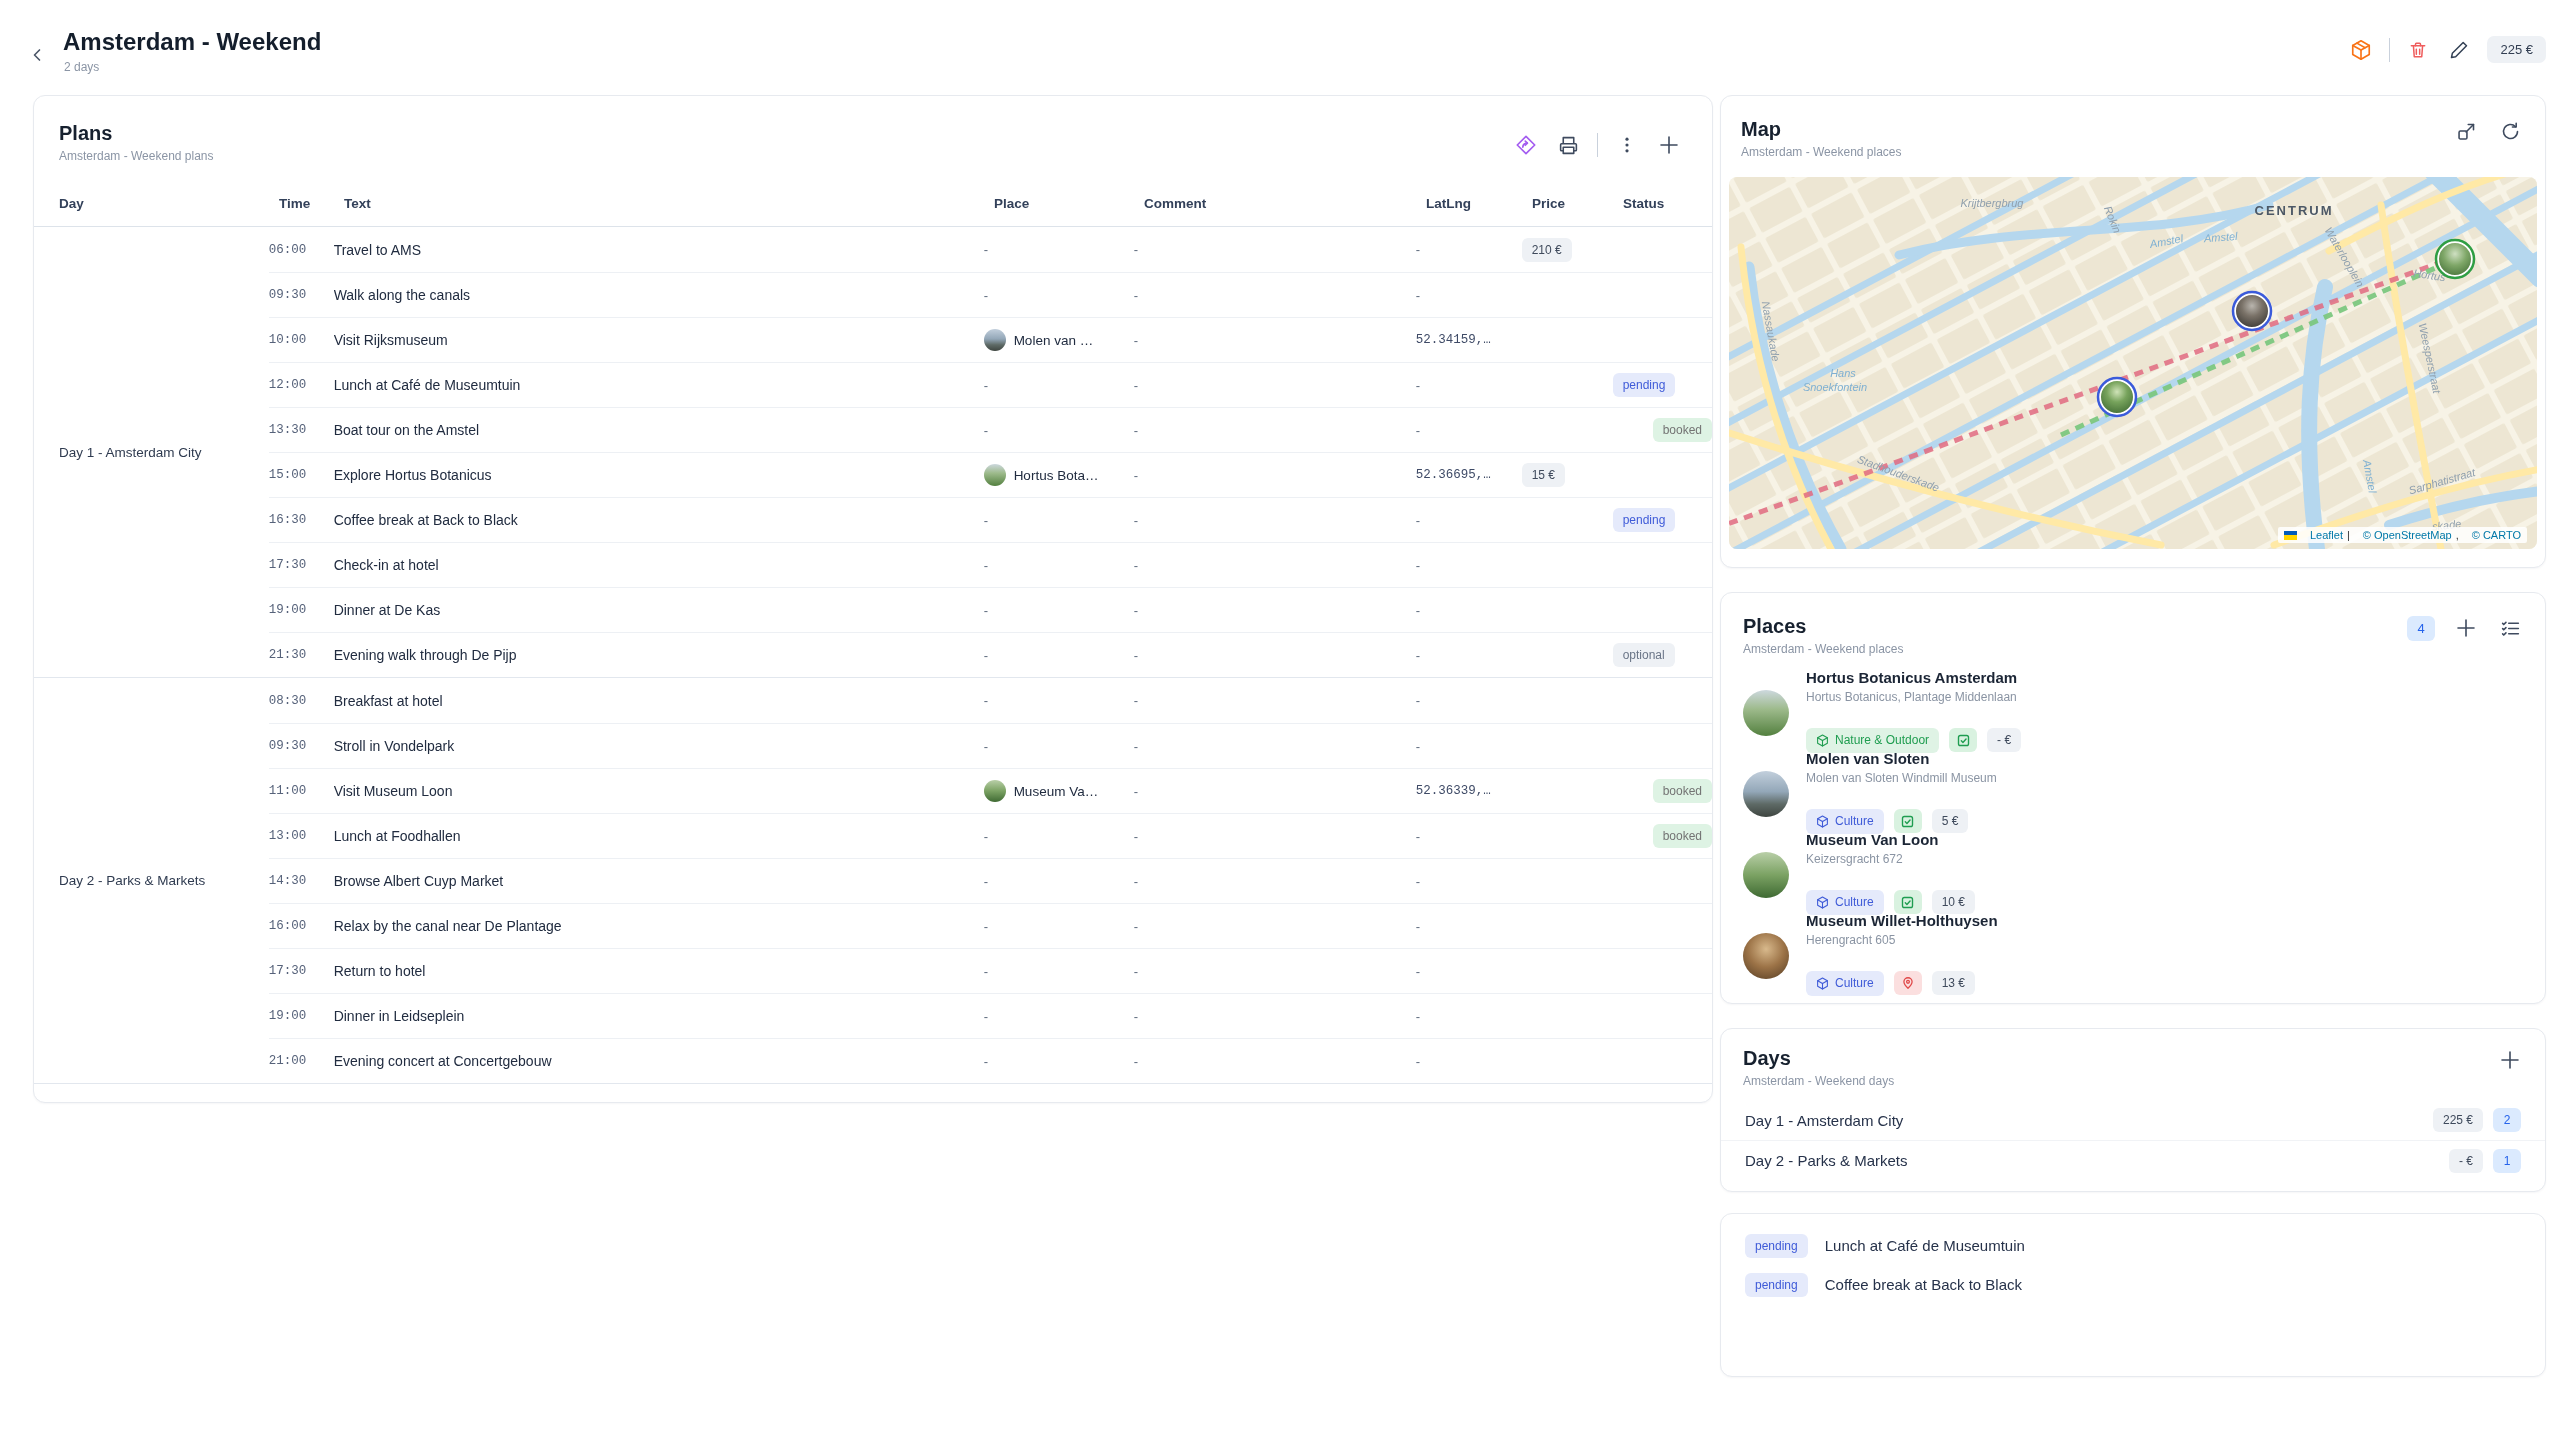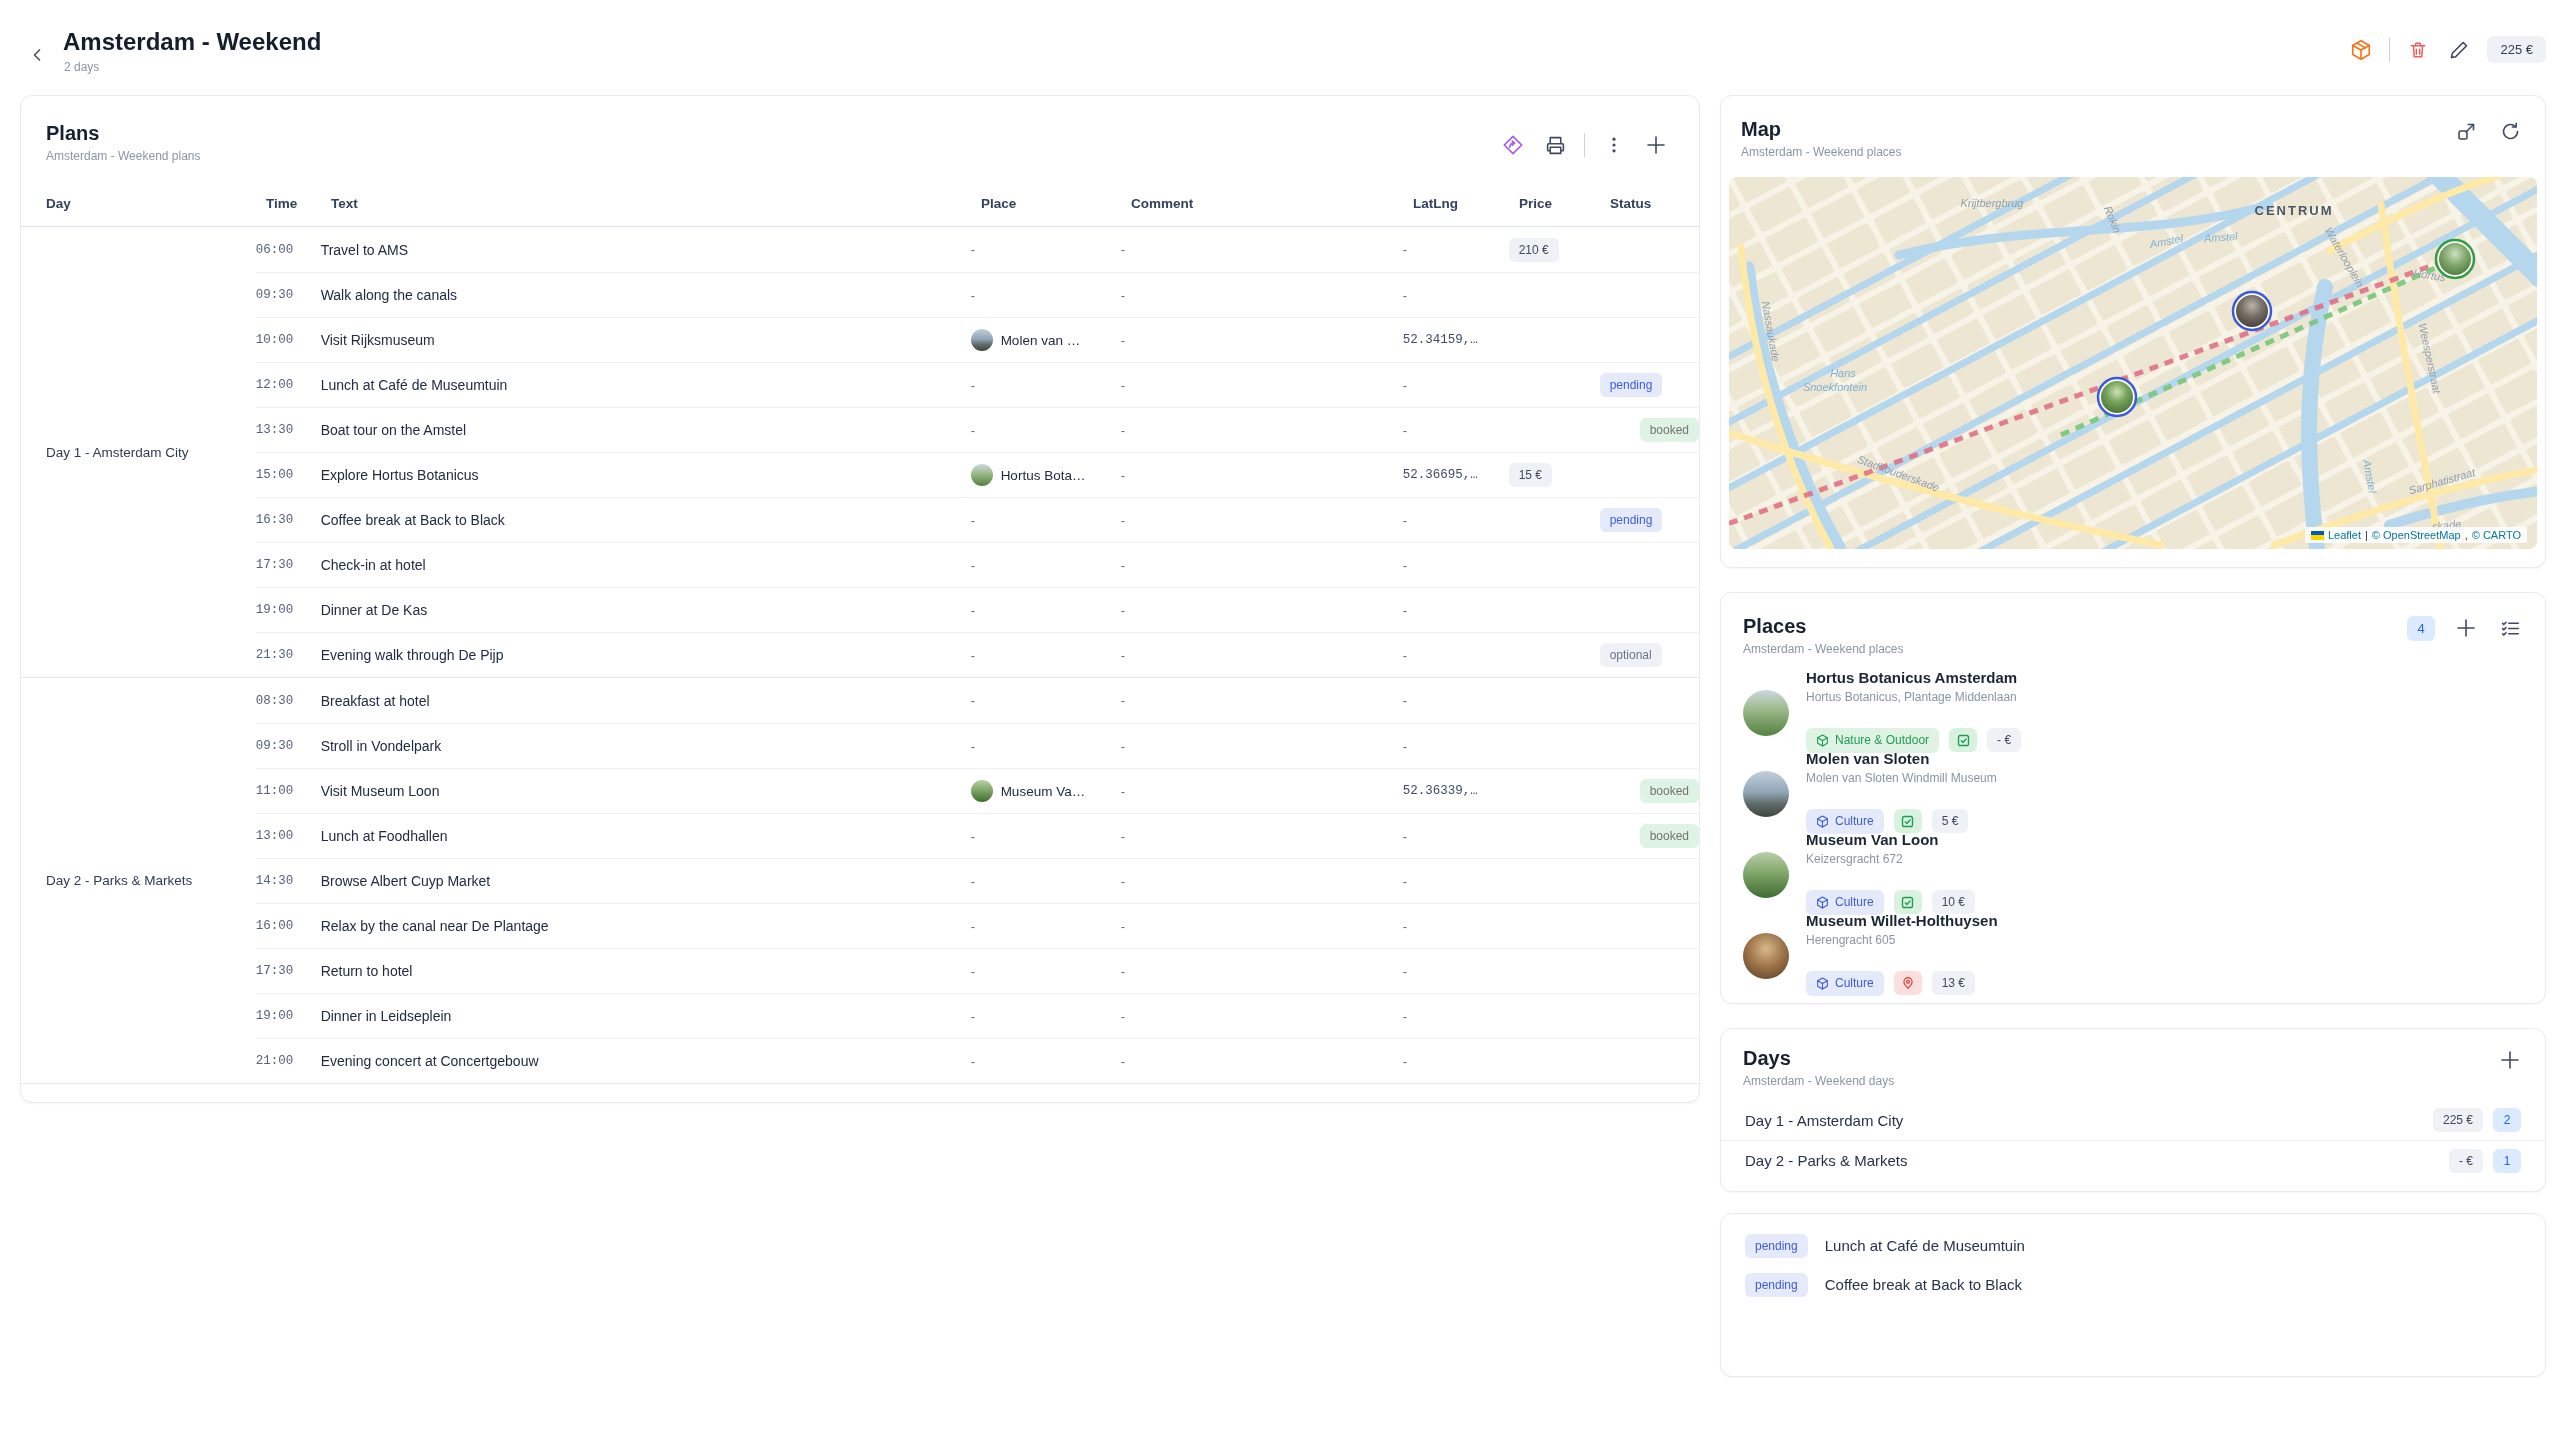--- a/index.html
+++ b/index.html
@@ -14,21 +14,21 @@
   .trip-title { position:absolute; left:63px; top:28px; font-size:24px; font-weight:600; color:#141e2c; }
   .trip-sub { position:absolute; left:64px; top:60px; font-size:12px; color:#8b95a5; }
   .header-actions { position:absolute; right:14px; top:36px; display:flex; align-items:center; gap:15px; }
   .hicon { width:26px; height:26px; display:flex; align-items:center; justify-content:center; }
   .vdiv { width:1px; height:24px; background:#c9d1dc; }
   .total-badge { background:#eef1f5; color:#323e52; font-size:13px; padding:6px 13px; border-radius:7px; }
 
   
   .card { position:absolute; background:#fff; border:1px solid #e7eaef; border-radius:12px;
     box-shadow:0 1px 2px rgba(16,24,40,.04); }
-  #plans-card    { left:20px;   top:95px;   width:1680px; height:1008px; }
+  #plans-card    { left:33px;   top:95px;   width:1680px; height:1008px; }
   #map-card      { left:1720px; top:95px;   width:826px;  height:473px; }
   #places-card   { left:1720px; top:592px;  width:826px;  height:412px; }
   #days-card     { left:1720px; top:1028px; width:826px;  height:164px; }
   #watchlist-card{ left:1720px; top:1213px; width:826px;  height:164px; }
 
   .sec-head { display:flex; justify-content:space-between; align-items:flex-start; }
   .sec-title { font-size:20px; font-weight:700; color:#17212f; }
   .sec-sub { font-size:12px; color:#8b95a5; margin-top:4px; }
   .sec-icons { display:flex; align-items:center; gap:18px; color:#3e4a5e; }
   .iconbtn { width:26px; height:26px; display:flex; align-items:center; justify-content:center; color:#3e4a5e; }
@@ -66,21 +66,21 @@
   .av-willet   { background:radial-gradient(circle at 50% 35%,#d8b98c 0%,#9c7347 48%,#523a22 100%); }
 
   
   #map-card .sec-head { padding:22px 22px 0 20px; }
   .map-wrap { position:relative; margin:18px 8px 0 8px; height:372px; border-radius:8px; overflow:hidden; }
   .ml-street  { fill:#90a0ae; font-size:11px; font-style:italic; text-anchor:middle; }
   .ml-water   { fill:#7fb0d2; font-size:11px; font-style:italic; text-anchor:middle; }
   .ml-district{ fill:#4c5866; font-size:13px; font-weight:700; letter-spacing:2px; text-anchor:middle; }
   .map-attribution { position:absolute; right:10px; bottom:6px; background:rgba(255,255,255,.85);
     font-size:11px; color:#333; padding:2px 6px; display:flex; align-items:center; gap:4px; border-radius:2px; }
-  .map-attribution .lnk { color:#0078a8; }
+  .map-attribution .lnk { color:#0078a8;margin-left:9px; }
   .ua-flag { display:inline-block; width:13px; height:9px; background:linear-gradient(180deg,#005bbb 50%,#ffd500 50%); }
 
   
   #places-card .sec-head { padding:22px 22px 0 22px; }
   .places-list { margin-top:14px; }
   .place-item { display:flex; gap:17px; align-items:center; padding:10px 22px; height:81px; }
   .avatar-lg { width:46px; height:46px; border-radius:50%; flex:none; margin-top:4px; }
   .pname-lg { font-size:15px; font-weight:600; color:#1b2535; }
   .psub { font-size:12px; color:#8a94a3; margin-top:4px; white-space:nowrap; }
   .pbadges { display:flex; align-items:center; gap:10px; margin-top:24px; }

